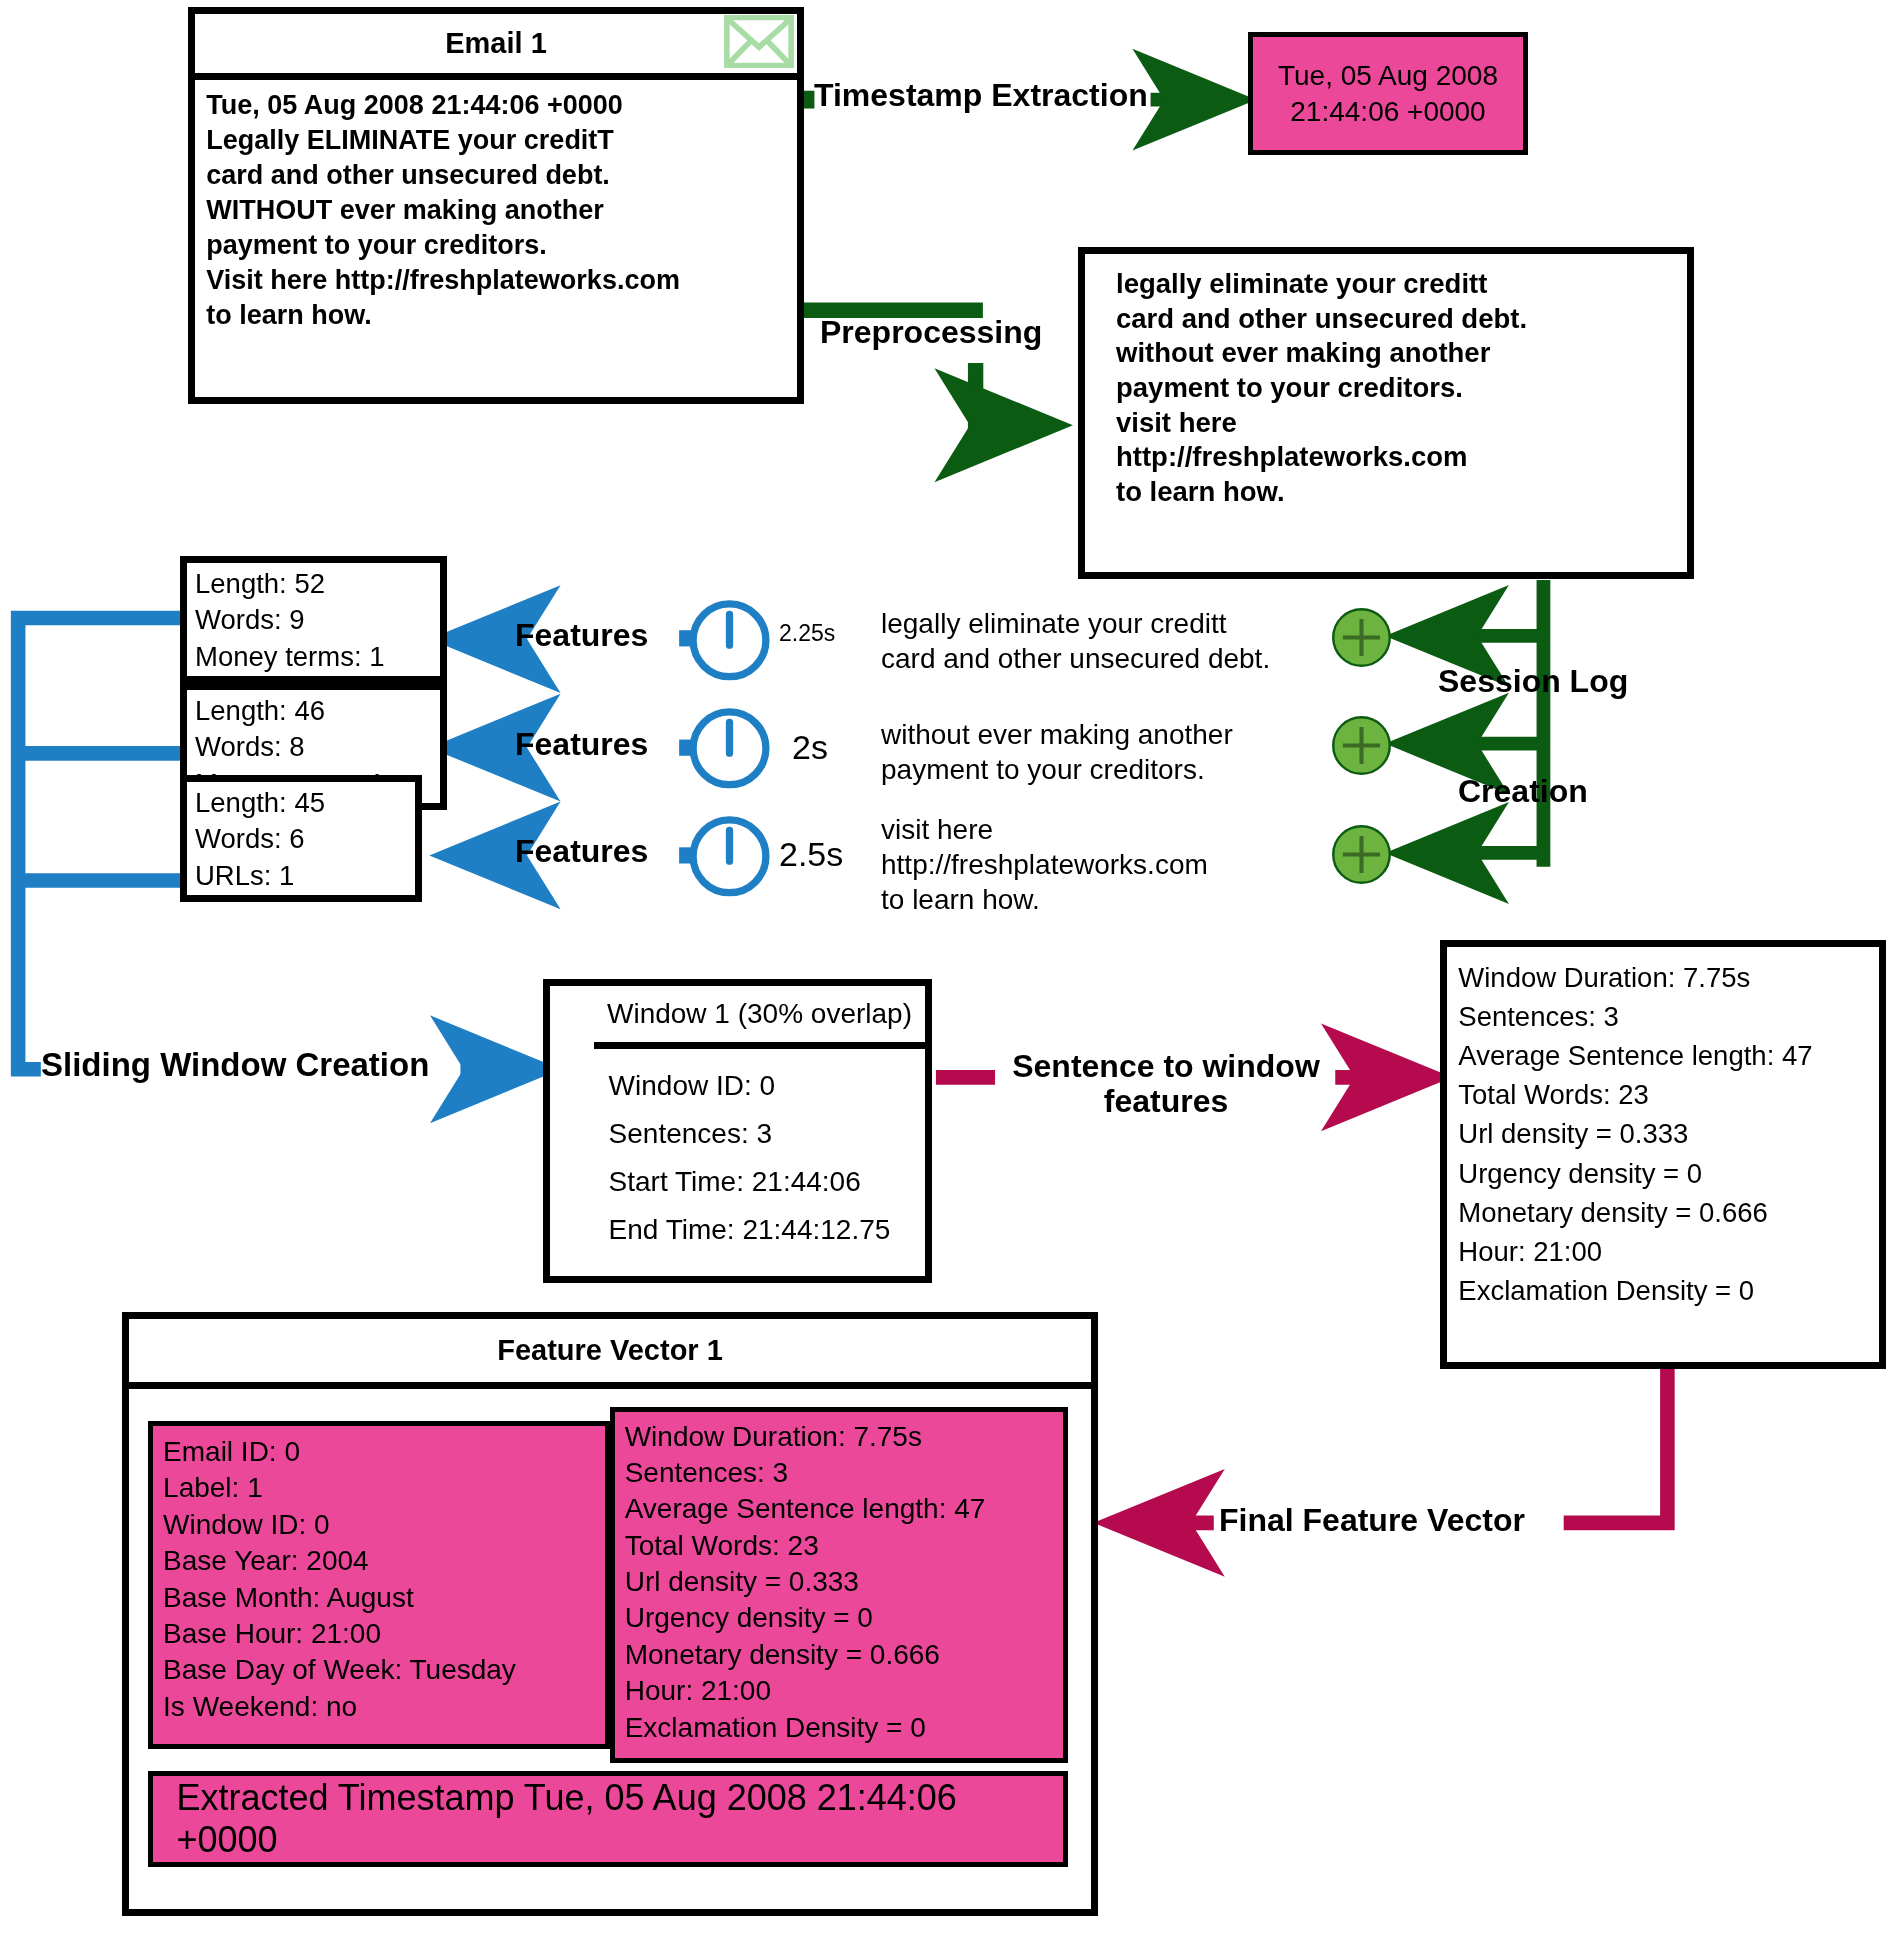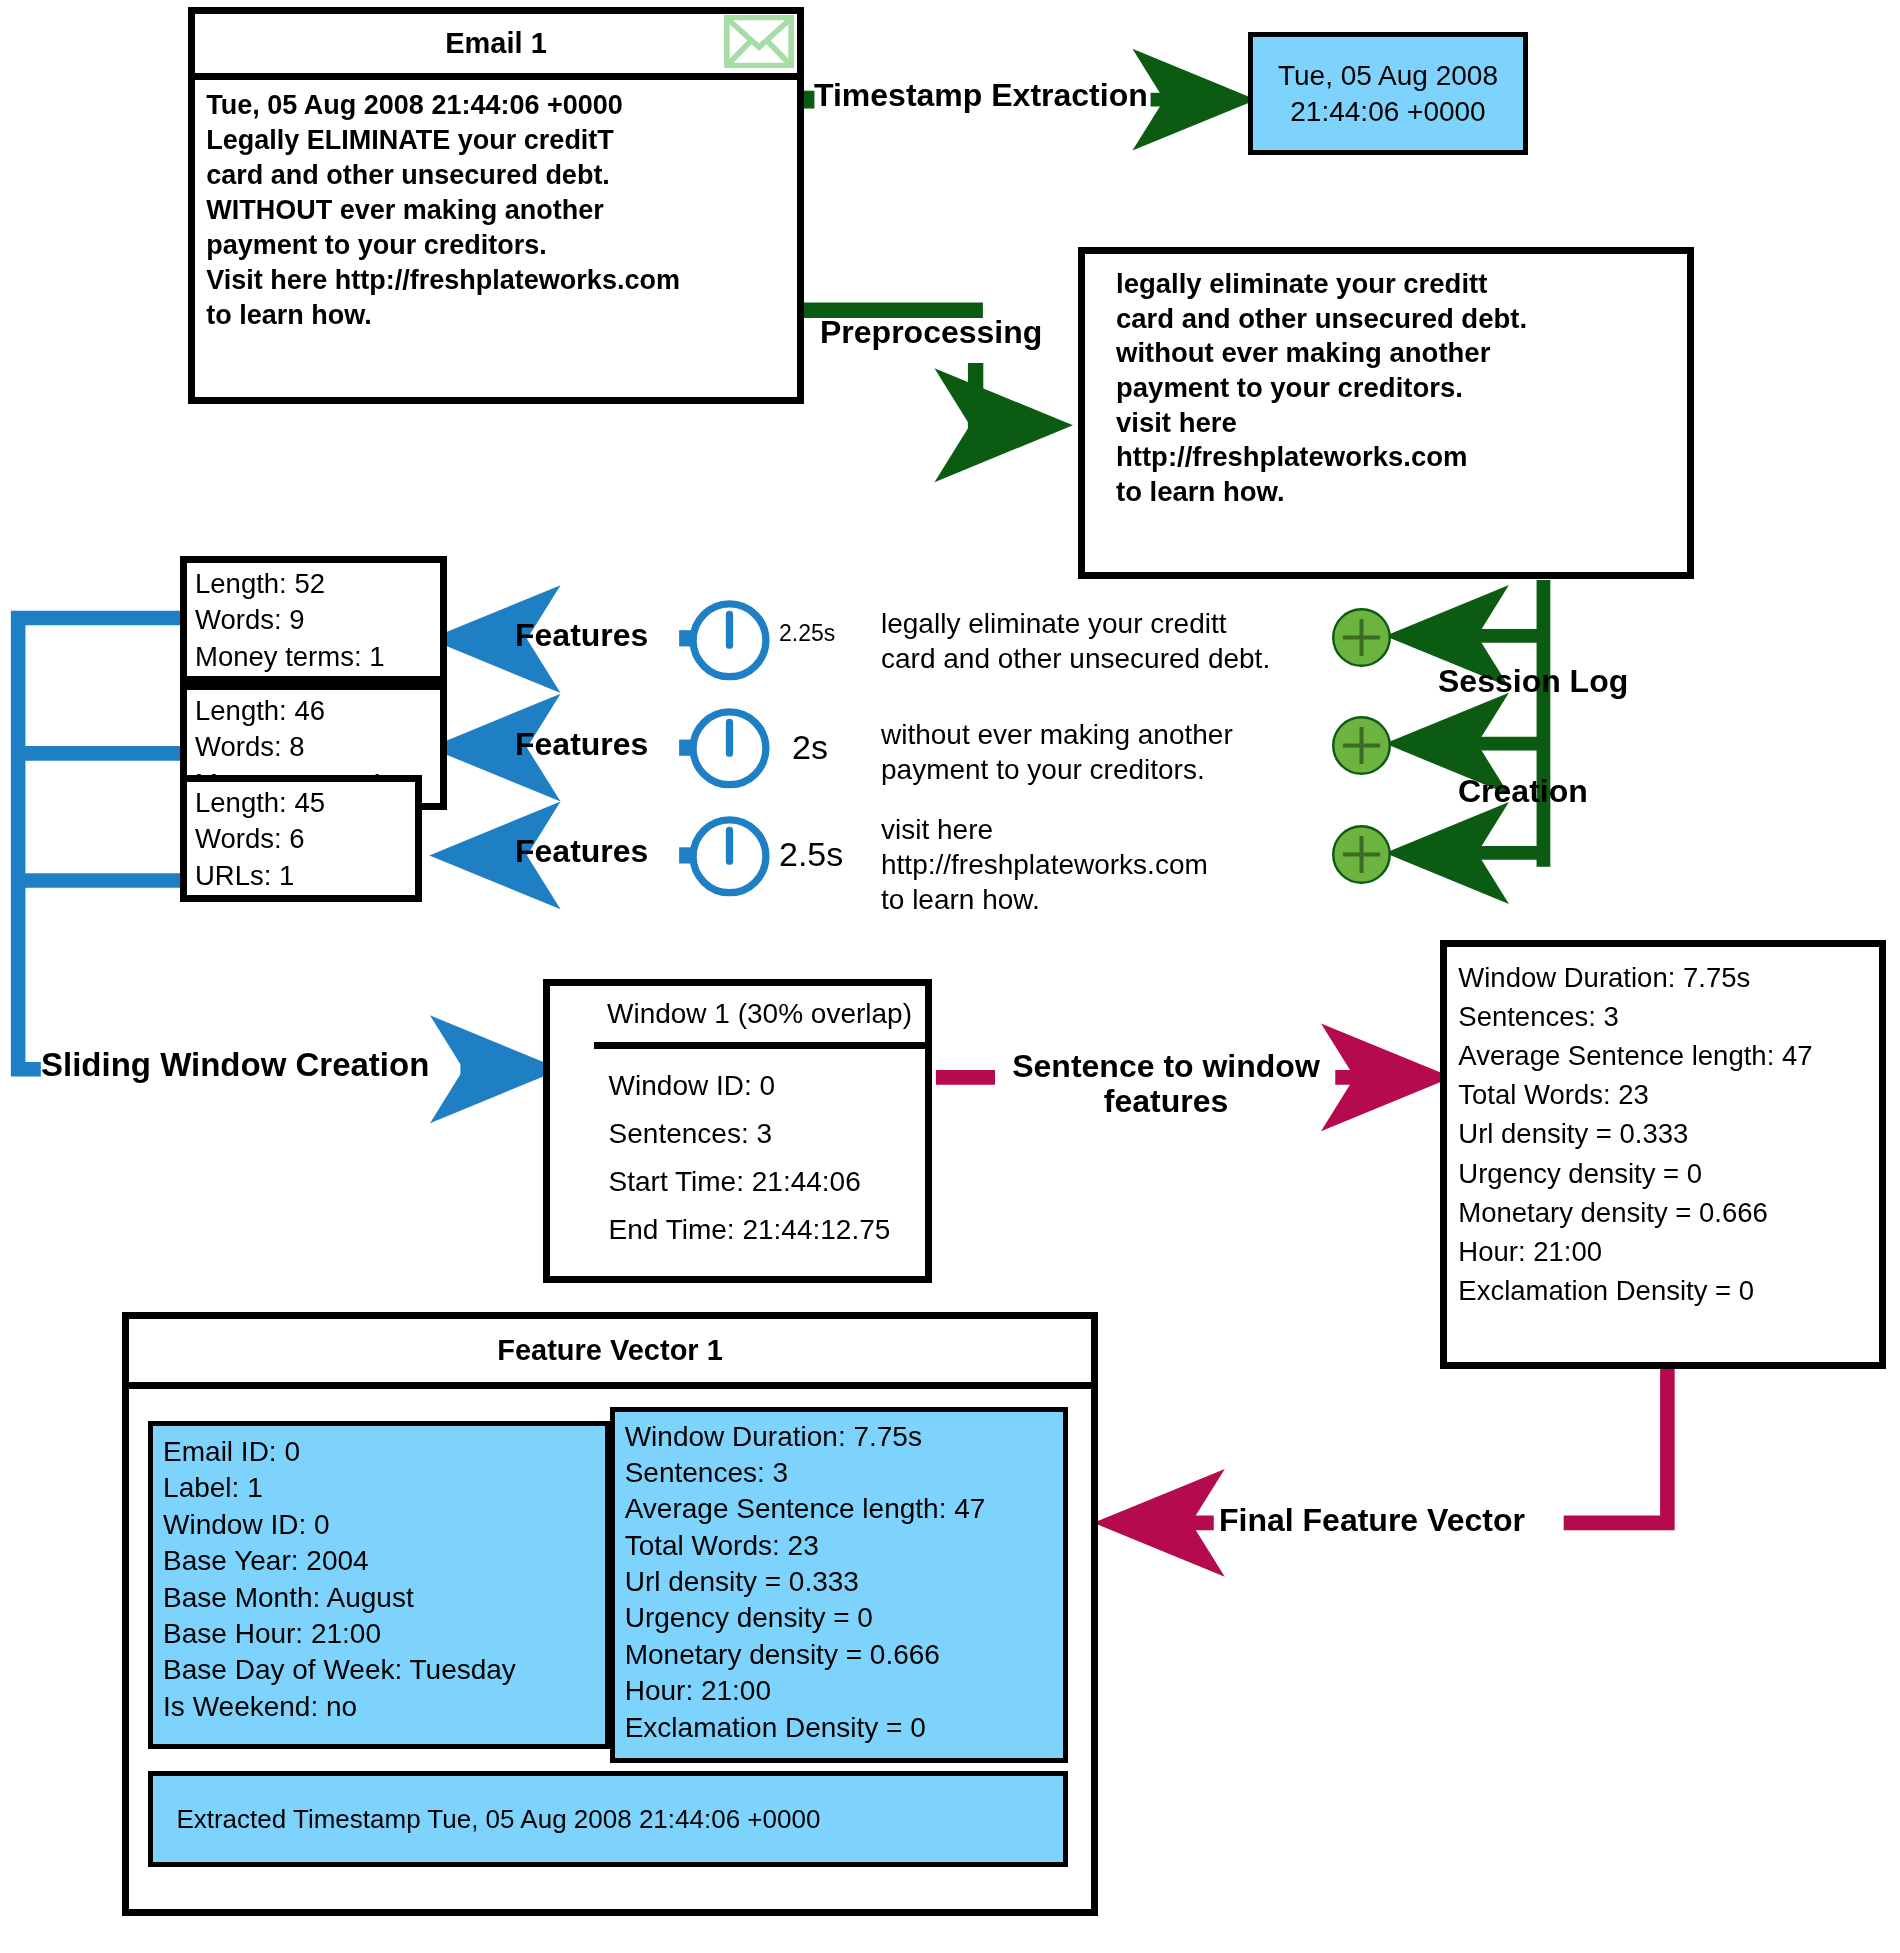--- a/index.html
+++ b/index.html
@@ -2,21 +2,21 @@
 <html style="font-size:13px"><head>
 <meta charset="utf-8">
 <style>
   html,body{margin:0;padding:0;background:#ffffff;}
   body{font-family:"Liberation Sans",sans-serif;color:#000;}
   #stage{position:relative;width:1901px;height:1953px;background:#fff;overflow:hidden;}
   .abs{position:absolute;box-sizing:border-box;}
 
   
   .box{position:absolute;box-sizing:border-box;border:7.3px solid #000;background:#fff;}
-  .boxthin{position:absolute;box-sizing:border-box;border:5.7px solid #000;background:#7dd3fc;}
+  .boxthin{position:absolute;box-sizing:border-box;border:5.7px solid #000;background:#ec4899;}
   .hdr{box-sizing:border-box;border-bottom:7.3px solid #000;display:flex;align-items:center;justify-content:center;position:relative;}
   .hdr-title{font-weight:bold;}
 
   .btext{white-space:pre-line;}
   .bold{font-weight:bold;}
 
   
   .lab{position:absolute;font-weight:bold;color:#000;line-height:1.08;white-space:pre-line;}
   svg.ov{position:absolute;left:0;top:0;width:1901px;height:1953px;overflow:visible;}
 </style>
@@ -266,19 +266,19 @@
           <div>Total Words: 23</div>
           <div>Url density = 0.333</div>
           <div>Urgency density = 0</div>
           <div>Monetary density = 0.666</div>
           <div>Hour: 21:00</div>
           <div>Exclamation Density = 0</div>
         </div>
       </div>
 
       <div class="boxthin" style="left:19.4px;top:382px;width:920px;height:96px;display:flex;align-items:center;">
-        <span style="font-size:26px;padding-left:23px;">Extracted Timestamp Tue, 05 Aug 2008 21:44:06 +0000</span>
+        <span style="font-size:36px;padding-left:23px;">Extracted Timestamp Tue, 05 Aug 2008 21:44:06 +0000</span>
       </div>
     </div>
   </div>
 
 </div>
 
 
 </body></html>

